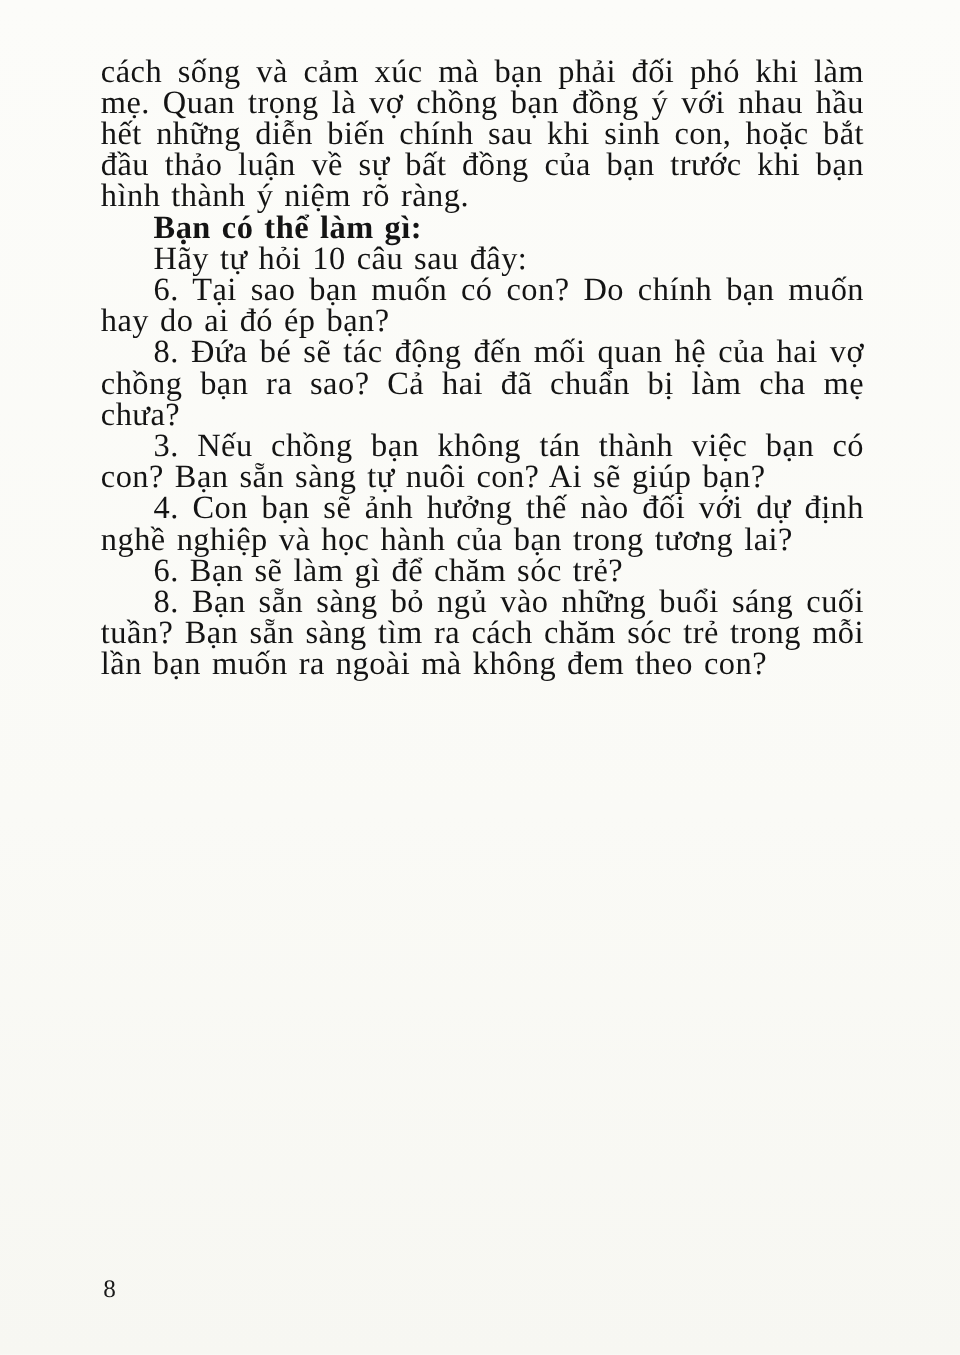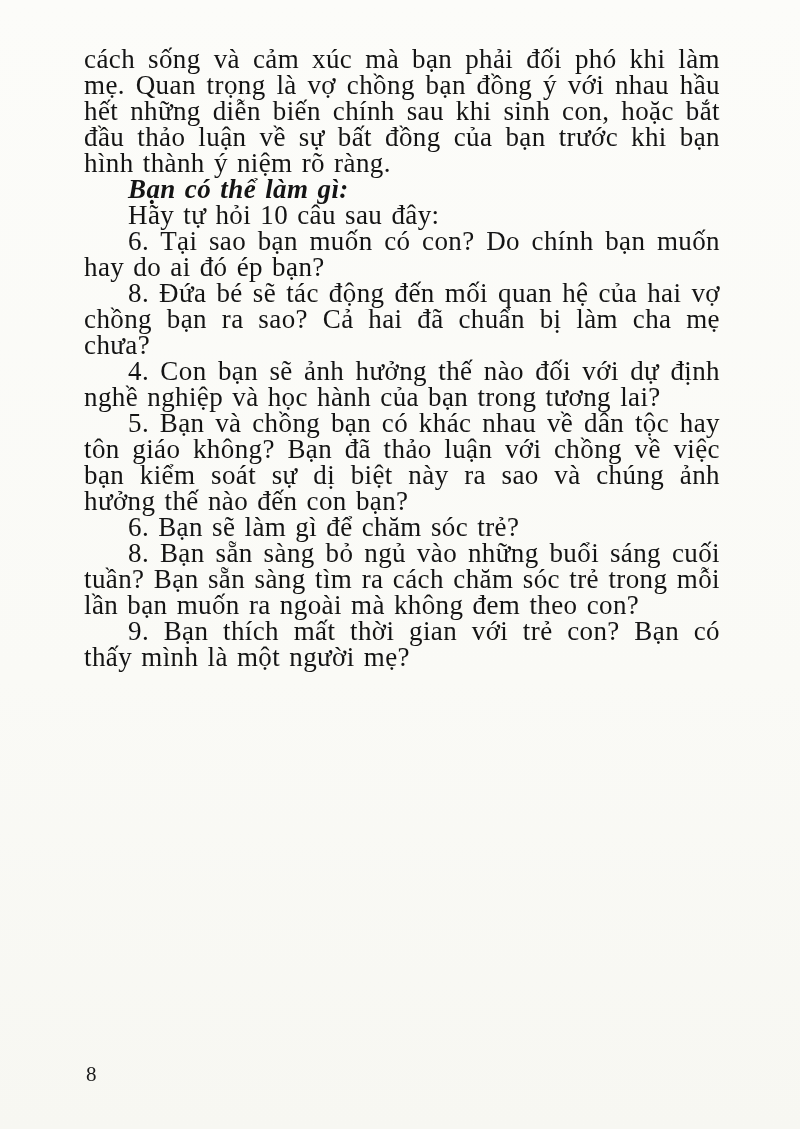--- a/index.html
+++ b/index.html
@@ -31,21 +31,20 @@
     line-height: 26px;
     text-align: justify;
     letter-spacing: 0.4px;
     word-spacing: 2px;
   }
   p.indent {
     text-indent: 44px;
   }
   p.heading {
     font-weight: bold;
-    font-style: italic;
     text-indent: 44px;
     text-align: left;
   }
   .page-number {
     position: absolute;
     left: 86px;
     top: 1062px;
     font-size: 21px;
     color: #1a1a1a;
   }
@@ -53,20 +52,19 @@
 </head>
 <body>
 
 <div class="scan-page">
   <div class="text-block">
     <p class="body">cách sống và cảm xúc mà bạn phải đối phó khi làm mẹ. Quan trọng là vợ chồng bạn đồng ý với nhau hầu hết những diễn biến chính sau khi sinh con, hoặc bắt đầu thảo luận về sự bất đồng của bạn trước khi bạn hình thành ý niệm rõ ràng.</p>
     <p class="heading">Bạn có thể làm gì:</p>
     <p class="indent">Hãy tự hỏi 10 câu sau đây:</p>
     <p class="indent">6. Tại sao bạn muốn có con? Do chính bạn muốn hay do ai đó ép bạn?</p>
     <p class="indent">8. Đứa bé sẽ tác động đến mối quan hệ của hai vợ chồng bạn ra sao? Cả hai đã chuẩn bị làm cha mẹ chưa?</p>
+    <p class="indent">3. Nếu chồng bạn không tán thành việc bạn có con? Bạn sẵn sàng tự nuôi con? Ai sẽ giúp bạn?</p>
     <p class="indent">4. Con bạn sẽ ảnh hưởng thế nào đối với dự định nghề nghiệp và học hành của bạn trong tương lai?</p>
-    <p class="indent">5. Bạn và chồng bạn có khác nhau về dân tộc hay tôn giáo không? Bạn đã thảo luận với chồng về việc bạn kiểm soát sự dị biệt này ra sao và chúng ảnh hưởng thế nào đến con bạn?</p>
     <p class="indent">6. Bạn sẽ làm gì để chăm sóc trẻ?</p>
     <p class="indent">8. Bạn sẵn sàng bỏ ngủ vào những buổi sáng cuối tuần? Bạn sẵn sàng tìm ra cách chăm sóc trẻ trong mỗi lần bạn muốn ra ngoài mà không đem theo con?</p>
-    <p class="indent">9. Bạn thích mất thời gian với trẻ con? Bạn có thấy mình là một người mẹ?</p>
   </div>
   <div class="page-number">8</div>
 </div>
 
 </body></html>

